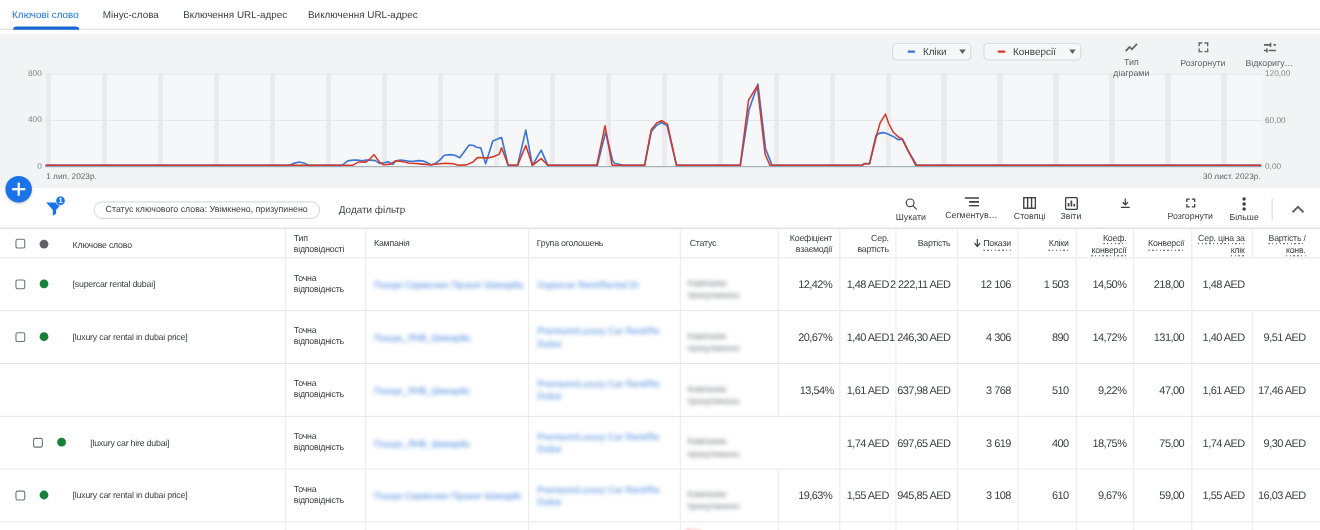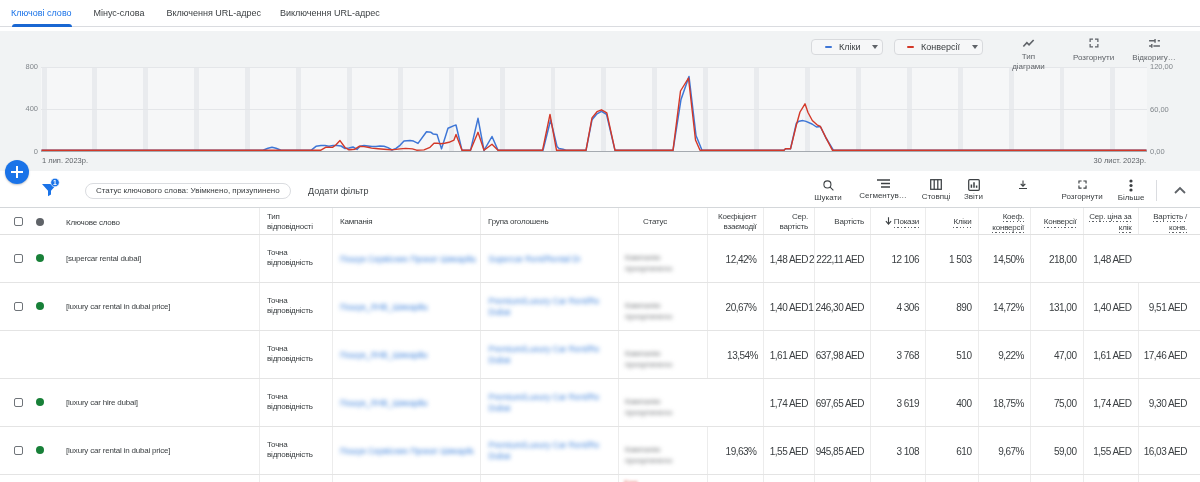--- a/index.html
+++ b/index.html
@@ -223,21 +223,21 @@
       <div class="cell hcell" style="left:259px; width:73px; padding-left:7px;">
         <div>Тип</div>
         <div>відповідності</div>
       </div>
       <div class="cell hcell" style="left:332px; width:148px; padding-left:7px;">
         <div>Кампанія</div>
       </div>
       <div class="cell hcell" style="left:480px; width:138px; padding-left:7px;">
         <div>Група оголошень</div>
       </div>
-      <div class="cell hcell" style="left:618px; width:89px; padding-left:24px;">
+      <div class="cell hcell" style="left:618px; width:89px; padding-left:8px;">
         <div>Статус</div>
       </div>
       <div class="cell hcell num" style="left:707px; width:55.5px;">
         <div>Коефіцієнт</div>
         <div>взаємодії</div>
       </div>
       <div class="cell hcell num" style="left:762.5px; width:51.5px;">
         <div>Сер.</div>
         <div>вартість</div>
       </div>
@@ -397,21 +397,21 @@
         <div class="numv" style="">47,00</div>
       </div>
       <div class="cell" style="left:1082.5px; width:55.0px;">
         <div class="numv" style="">1,61 AED</div>
       </div>
       <div class="cell" style="left:1137.5px; width:62.5px;">
         <div class="numv" style=" right:13px;">17,46 AED</div>
       </div>
     </div>
     <div class="brow" style="top:171.5px;">
-      <div class="cell first" style="left:0px; width:259px;text-decoration:underline;">
+      <div class="cell first" style="left:16px; width:259px;text-decoration:underline;">
         <span class="cb"></span>
         <span class="dot" style="background:#188038;"></span>
         <span class="kw">[luxury car hire dubai]</span>
       </div>
       <div class="cell" style="left:259px; width:73px;">
         <div class="txt2">Точна<br>відповідність</div>
       </div>
       <div class="cell" style="left:332px; width:148px;">
         <div class="blur-b" style="position:absolute;left:7px;top:50%;margin-top:-4px;width:87px;">Пошук_ЛНВ_Шикарйшен</div>
       </div>

